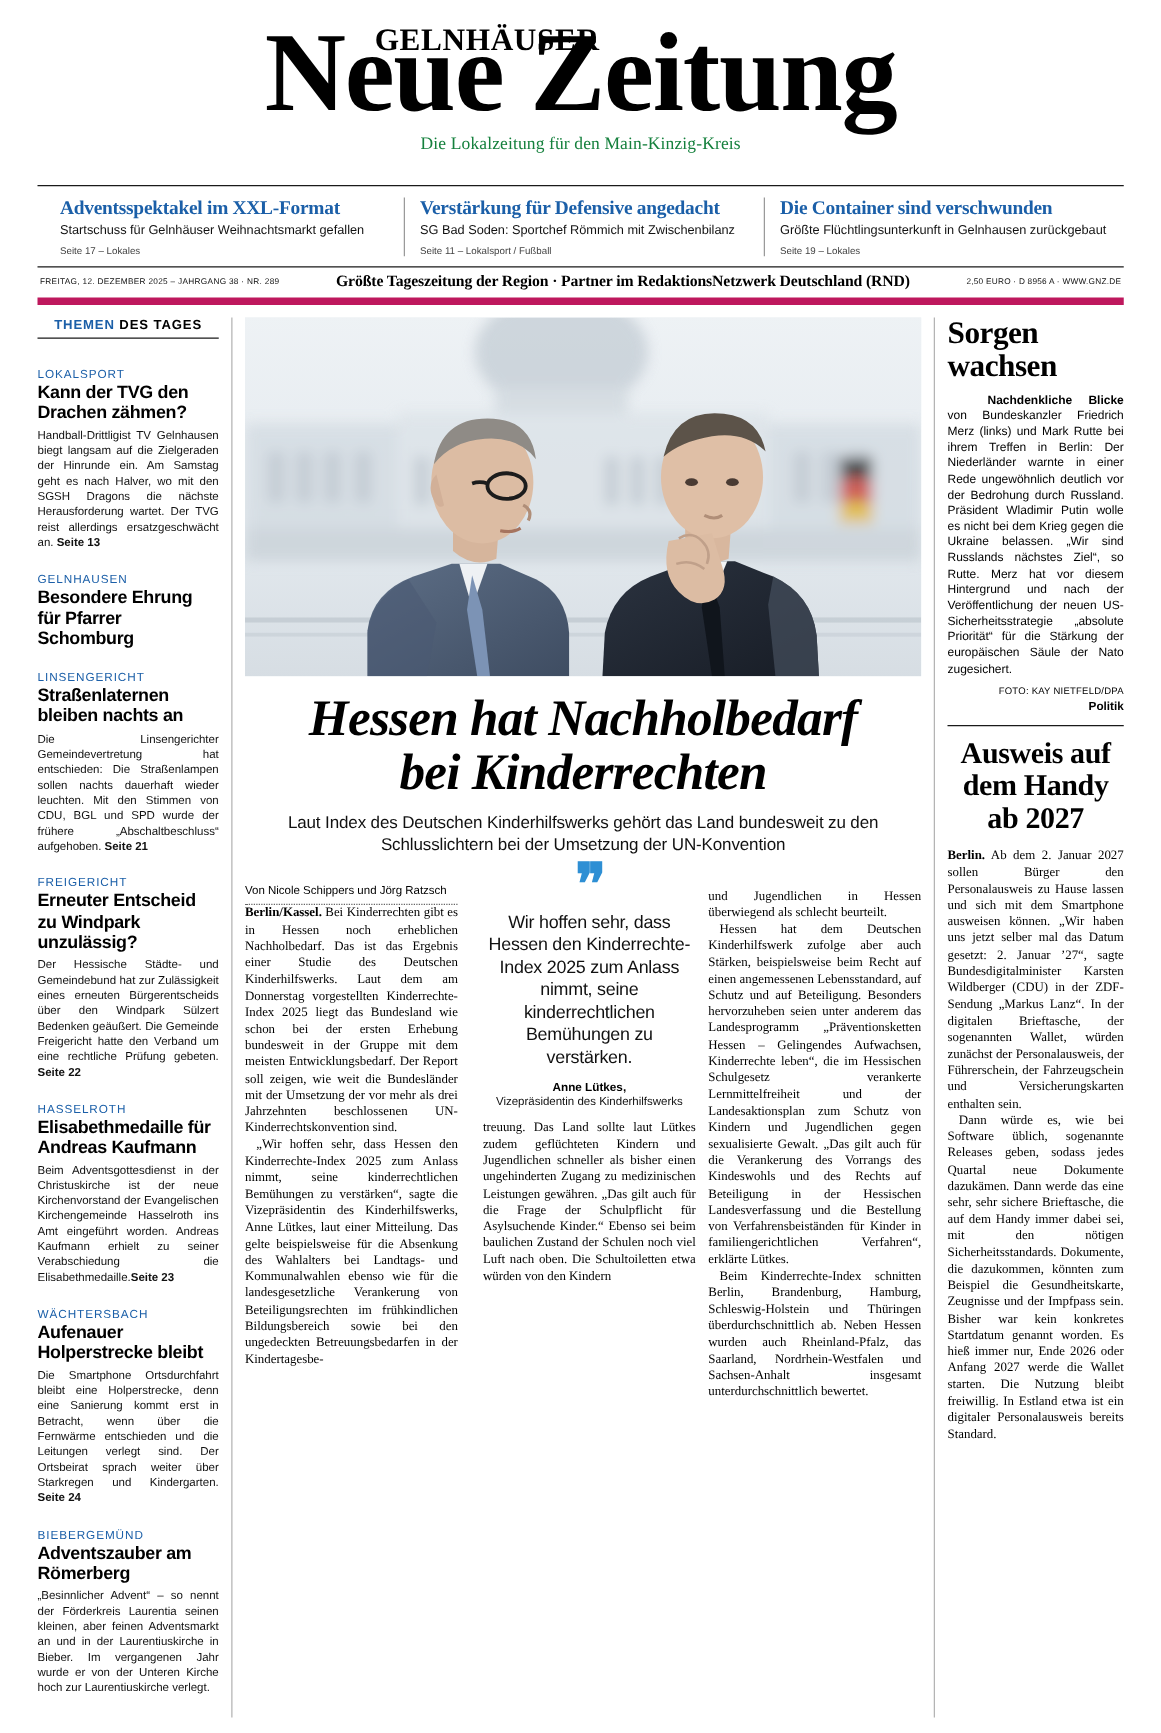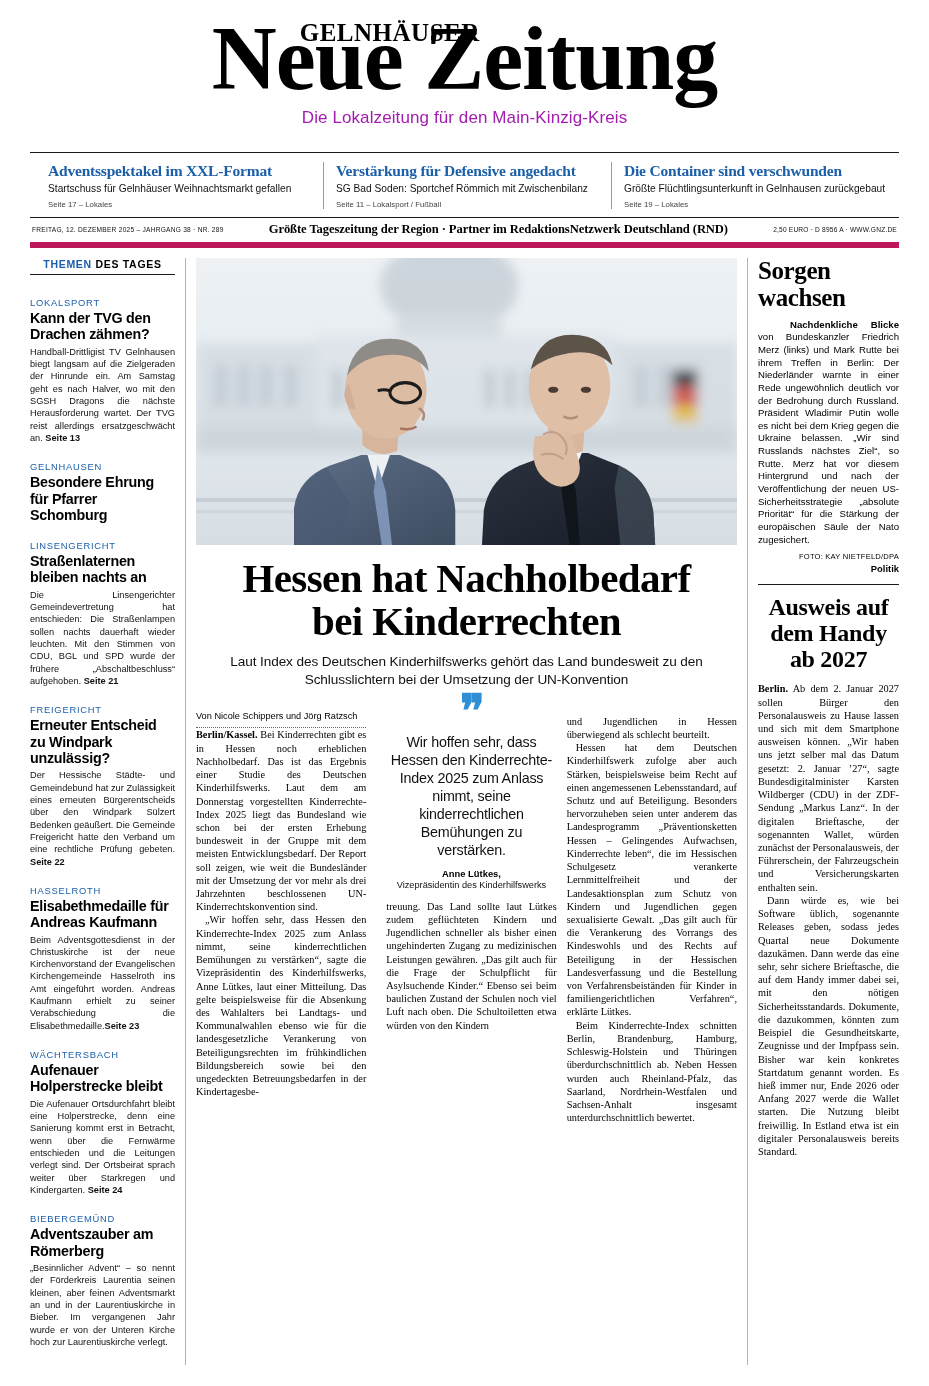--- a/index.html
+++ b/index.html
@@ -26,23 +26,23 @@
   }
   .mast-kicker {
     position:absolute;
     left: 88px; top: 4px;
     font-family: "Liberation Serif", serif;
     font-weight: 700;
     font-size: 25px;
     letter-spacing: 0.5px;
   }
   .mast-sub {
-    font-family: Liberation Sans, sans-serif;
-    font-size: 17px;
-    color:#a21caf;
+    font-family: Liberation Serif, serif;
+    font-size: 14px;
+    color:#15803d;
     margin-top: 6px;
     letter-spacing: 0.1px;
   }
 
   
   .teasers {
     display:flex;
     margin-top: 24px;
     border-top: 1px solid #1a1a1a;
     padding-top: 9px;
@@ -110,20 +110,21 @@
     width:100%; height:287px; position:relative; overflow:hidden;
     background:#e8edf1;
   }
   .photo svg { display:block; width:100%; height:100%; }
 
   .lead-wrap { margin-top: 12px; }
   .lead-head {
     font-family:"Liberation Serif", serif; font-weight:700;
     font-size:41px; line-height:1.04; text-align:center;
     letter-spacing:-0.6px;
+    font-style:italic;
   }
   .lead-deck {
     font-size:13.6px; line-height:1.3; text-align:center;
     margin-top:11px; color:#111; letter-spacing:-0.1px;
   }
   .byline {
     font-size:9.2px; margin-top:14px; line-height:1.28;
     border-bottom:1px dotted #666; padding-bottom:5px;
   }
   .art-cols { display:flex; margin-top:8px; }
@@ -245,21 +246,21 @@
 
       <div class="rail-item">
         <div class="rail-kicker">HASSELROTH</div>
         <div class="rail-title">Elisabethmedaille für Andreas Kaufmann</div>
         <div class="rail-text"><span>Beim Adventsgottesdienst in der Christuskirche ist der neue Kirchenvorstand der Evangelischen Kirchengemeinde Hasselroth ins Amt eingeführt worden. Andreas Kaufmann erhielt zu seiner Verabschiedung die Elisabethmedaille.</span><b class="rail-seite">Seite 23</b></div>
       </div>
 
       <div class="rail-item">
         <div class="rail-kicker">WÄCHTERSBACH</div>
         <div class="rail-title">Aufenauer Holperstrecke bleibt</div>
-        <div class="rail-text"><span>Die Aufenauer Ortsdurchfahrt bleibt eine Holperstrecke, denn eine Sanierung kommt erst in Betracht, wenn über die Fernwärme entschieden und die Leitungen verlegt sind. Der Ortsbeirat sprach weiter über Starkregen und Kindergarten.</span> <b class="rail-seite">Seite 24</b></div>
+        <div class="rail-text"><span>Die Smartphone Ortsdurchfahrt bleibt eine Holperstrecke, denn eine Sanierung kommt erst in Betracht, wenn über die Fernwärme entschieden und die Leitungen verlegt sind. Der Ortsbeirat sprach weiter über Starkregen und Kindergarten.</span> <b class="rail-seite">Seite 24</b></div>
       </div>
 
       <div class="rail-item">
         <div class="rail-kicker">BIEBERGEMÜND</div>
         <div class="rail-title">Adventszauber am Römerberg</div>
         <div class="rail-text"><span>„Besinnlicher Advent“ – so nennt der Förderkreis Laurentia seinen kleinen, aber feinen Adventsmarkt an und in der Laurentiuskirche in Bieber. Im vergangenen Jahr wurde er von der Unteren Kirche hoch zur Laurentiuskirche verlegt.</span> </div>
       </div>
 
     </div>
 

